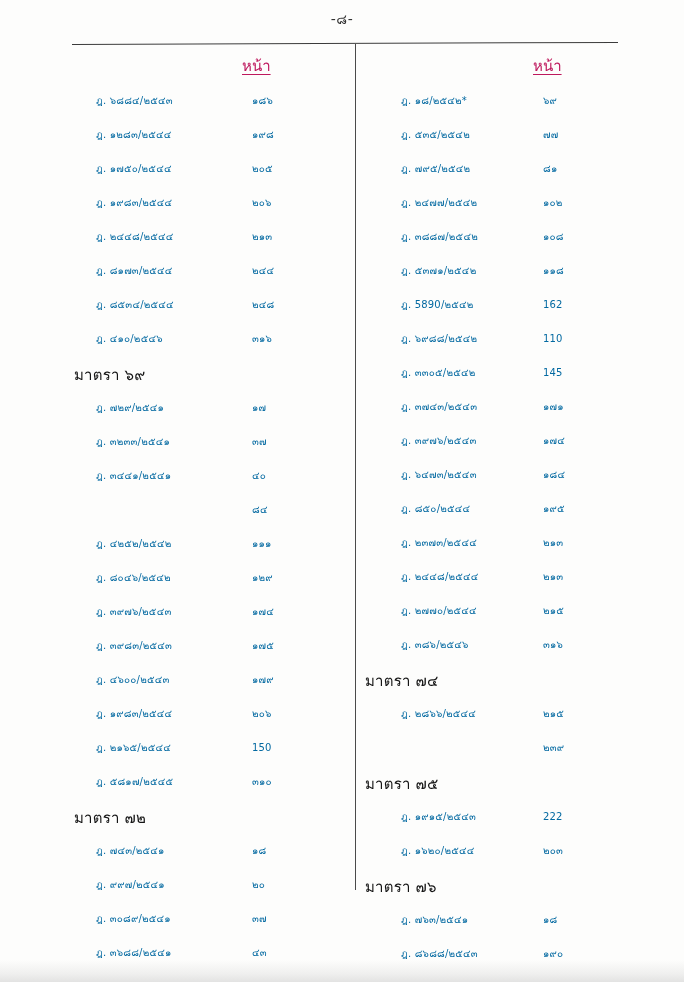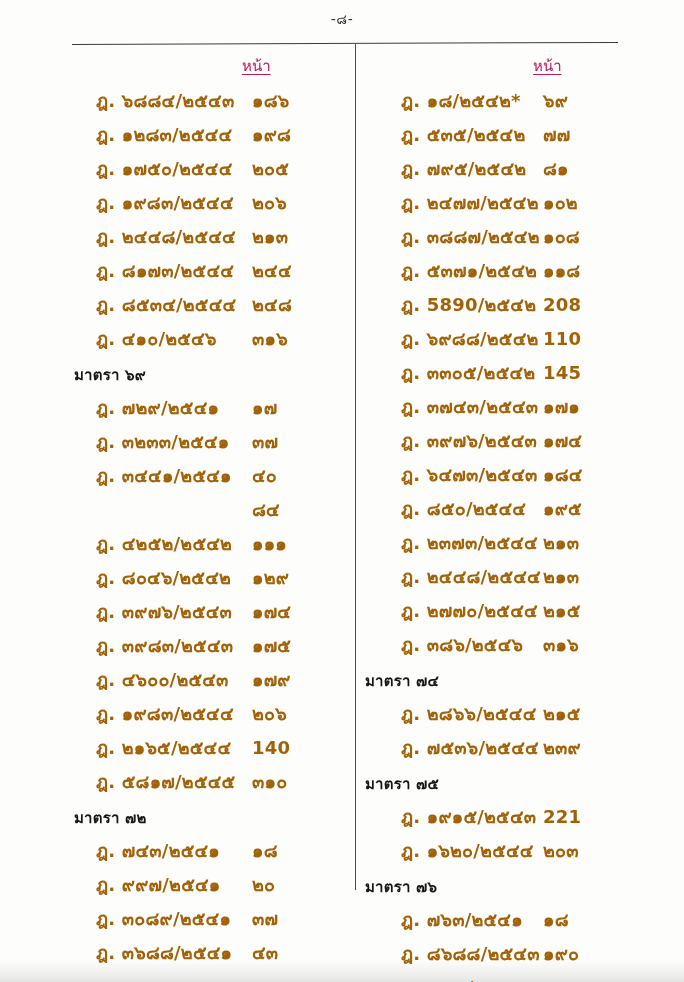--- a/index.html
+++ b/index.html
@@ -84,33 +84,32 @@
     font-size: 15px;
     text-decoration: underline;
     text-underline-offset: 3px;
     color: #be185d;
   }
   .col-left .col-head .hdr  { left: 170px; }
   .col-right .col-head .hdr { left: 170px; }
 
   .section-title {
     font-size: 15px;
-    font-weight: bold;
+    font-weight: normal;
     color: #151515;
     margin: 7px 0 4px 0;
     padding-left: 2px;
     letter-spacing: 0.2px;
   }
   .entry {
     position: relative;
     height: 34px;
     line-height: 34px;
-    font-size: 18px;
-    color: #a16207;
-    font-weight: bold;
+    font-size: 10px;
+    color: #0369a1;
   }
   .entry .ref {
     position: absolute;
     left: 24px;
     white-space: nowrap;
     letter-spacing: 0.2px;
   }
   .entry .pg {
     position: absolute;
     left: 180px;
@@ -204,21 +203,21 @@
           <div class="entry">
             <span class="ref">ฎ. ๔๖๐๐/๒๕๔๓</span>
             <span class="pg">๑๗๙</span>
           </div>
           <div class="entry">
             <span class="ref">ฎ. ๑๙๘๓/๒๕๔๔</span>
             <span class="pg">๒๐๖</span>
           </div>
           <div class="entry">
             <span class="ref">ฎ. ๒๑๖๕/๒๕๔๔</span>
-            <span class="pg">140</span>
+            <span class="pg">150</span>
           </div>
           <div class="entry">
             <span class="ref">ฎ. ๕๘๑๗/๒๕๔๕</span>
             <span class="pg">๓๑๐</span>
           </div>
           <div class="section-title">มาตรา ๗๒</div>
           <div class="entry">
             <span class="ref">ฎ. ๗๔๓/๒๕๔๑</span>
             <span class="pg">๑๘</span>
           </div>
@@ -261,21 +260,21 @@
           <div class="entry">
             <span class="ref">ฎ. ๓๘๘๗/๒๕๔๒</span>
             <span class="pg">๑๐๘</span>
           </div>
           <div class="entry">
             <span class="ref">ฎ. ๕๓๗๑/๒๕๔๒</span>
             <span class="pg">๑๑๘</span>
           </div>
           <div class="entry">
             <span class="ref">ฎ. 5890/๒๕๔๒</span>
-            <span class="pg">208</span>
+            <span class="pg">162</span>
           </div>
           <div class="entry">
             <span class="ref">ฎ. ๖๙๘๘/๒๕๔๒</span>
             <span class="pg">110</span>
           </div>
           <div class="entry">
             <span class="ref">ฎ. ๓๓๐๕/๒๕๔๒</span>
             <span class="pg">145</span>
           </div>
           <div class="entry">
@@ -309,27 +308,26 @@
           <div class="entry">
             <span class="ref">ฎ. ๓๘๖/๒๕๔๖</span>
             <span class="pg">๓๑๖</span>
           </div>
           <div class="section-title">มาตรา ๗๔</div>
           <div class="entry">
             <span class="ref">ฎ. ๒๘๖๖/๒๕๔๔</span>
             <span class="pg">๒๑๕</span>
           </div>
           <div class="entry">
-            <span class="ref">ฎ. ๗๕๓๖/๒๕๔๔</span>
             <span class="pg">๒๓๙</span>
           </div>
           <div class="section-title">มาตรา ๗๕</div>
           <div class="entry">
             <span class="ref">ฎ. ๑๙๑๕/๒๕๔๓</span>
-            <span class="pg">221</span>
+            <span class="pg">222</span>
           </div>
           <div class="entry">
             <span class="ref">ฎ. ๑๖๒๐/๒๕๔๔</span>
             <span class="pg">๒๐๓</span>
           </div>
           <div class="section-title">มาตรา ๗๖</div>
           <div class="entry">
             <span class="ref">ฎ. ๗๖๓/๒๕๔๑</span>
             <span class="pg">๑๘</span>
           </div>

